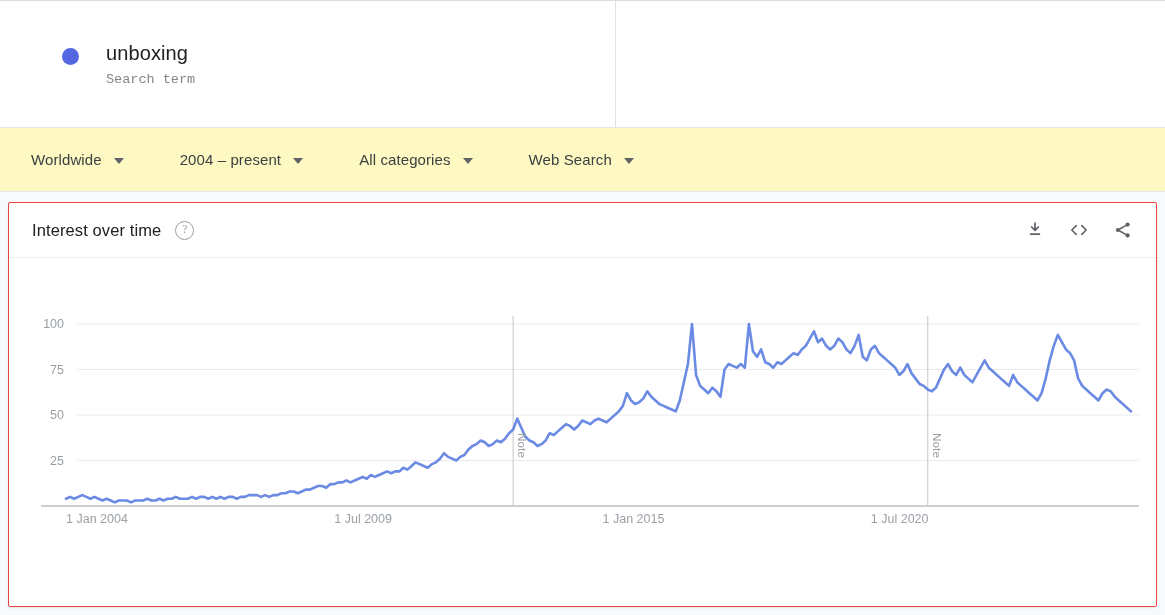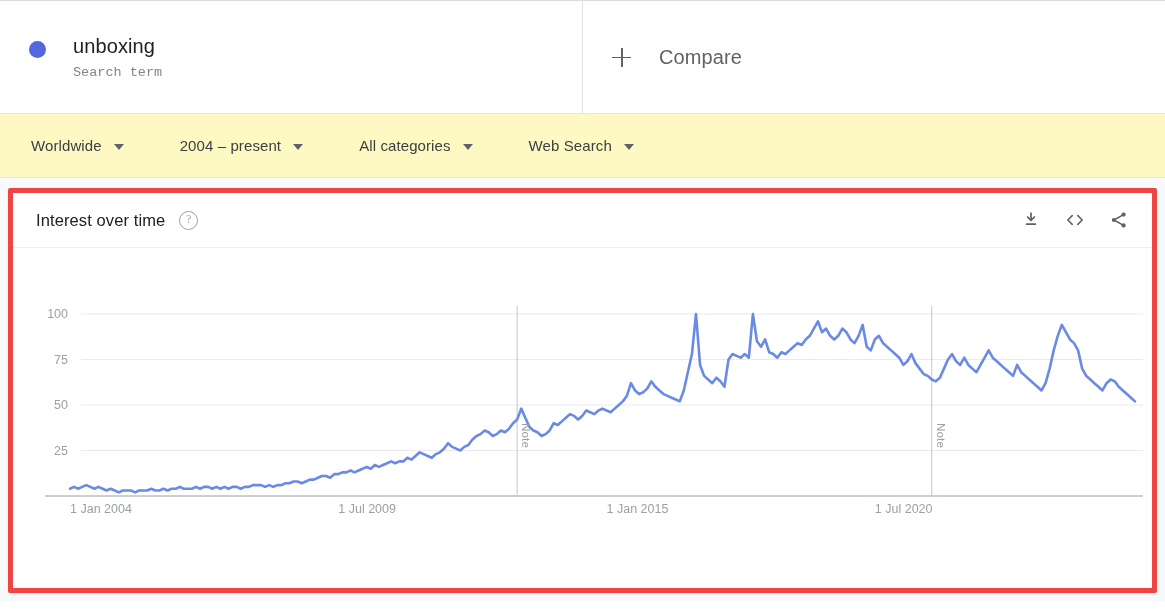--- a/index.html
+++ b/index.html
@@ -18,24 +18,25 @@
   
   .top-rule {
     height: 1px;
     background: #dadce0;
     width: 100%;
   }
 
   
   .query-row {
     display: flex;
-    height: 113px;
+    height: 127px;
     background: #ffffff;
     border-bottom: 1px solid #e4e6e8;
     box-sizing: border-box;
+    padding-left: 33px;
   }
   .term-card {
     width: 583px;
     box-sizing: border-box;
     border-right: 1px solid #e0e1e3;
     display: flex;
     align-items: center;
     padding-left: 29px;
   }
   .term-inner {
@@ -131,21 +132,21 @@
     background: #f8f9fa;
     padding: 10px 8px 0 8px;
     box-sizing: border-box;
     height: 423px;
   }
   .card {
     background: #ffffff;
     width: 1149px;
     height: 405px;
     box-sizing: border-box;
-    border: 5px solid #ef4444;
+    border: 1px solid #ef4444;
     border-radius: 2px;
     box-shadow: 0 1px 2px rgba(60,64,67,0.10);
     position: relative;
   }
   .card-header {
     height: 55px;
     display: flex;
     align-items: center;
     padding: 0 22px 0 23px;
     border-bottom: 1px solid #eceff1;
@@ -208,24 +209,20 @@
 
 <div class="query-row">
   <div class="term-card">
     <div class="term-inner">
       <div class="term-dot"></div>
       <div class="term-text">
         <div class="term-title">unboxing</div>
         <div class="term-sub">Search term</div>
       </div>
     </div>
-  </div>
-  <div class="compare-card">
-    <span class="plus-icon"></span>
-    <span class="compare-label">Compare</span>
   </div>
 </div>
 
 <div class="filter-bar">
   <div class="filter">
     <span class="filter-label">Worldwide</span>
     <span class="caret"></span>
   </div>
   <div class="filter">
     <span class="filter-label">2004 – present</span>

